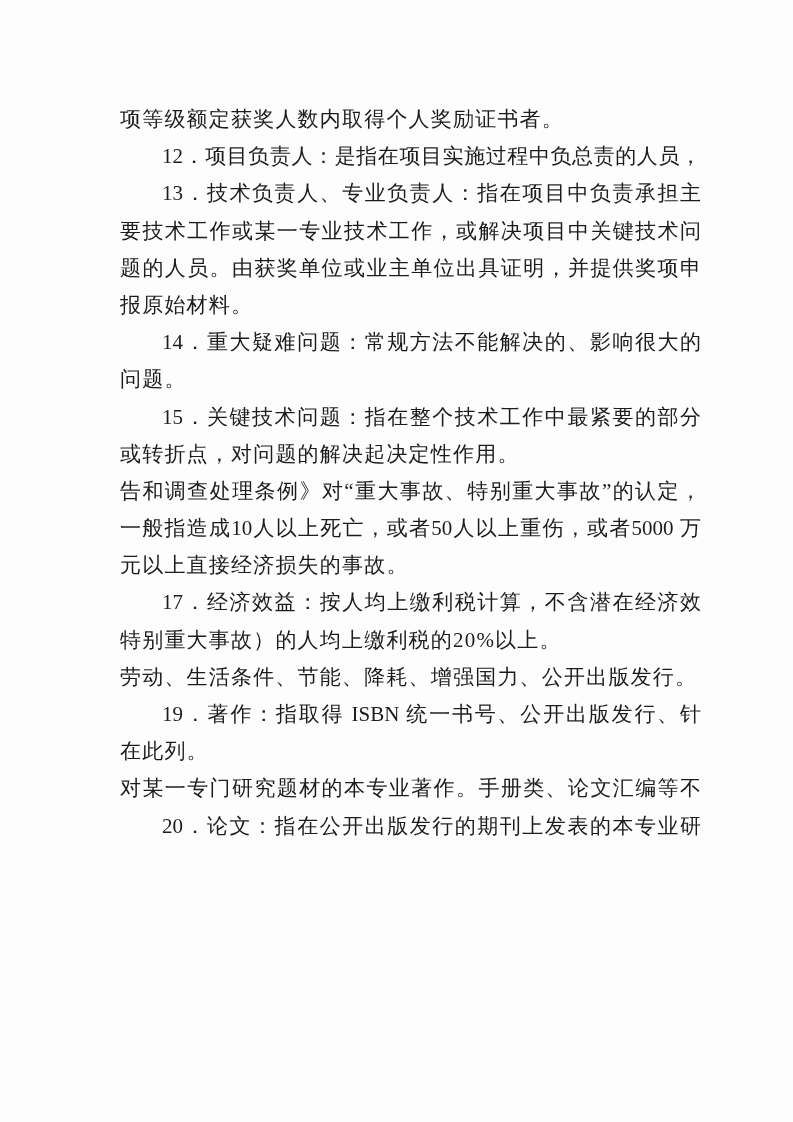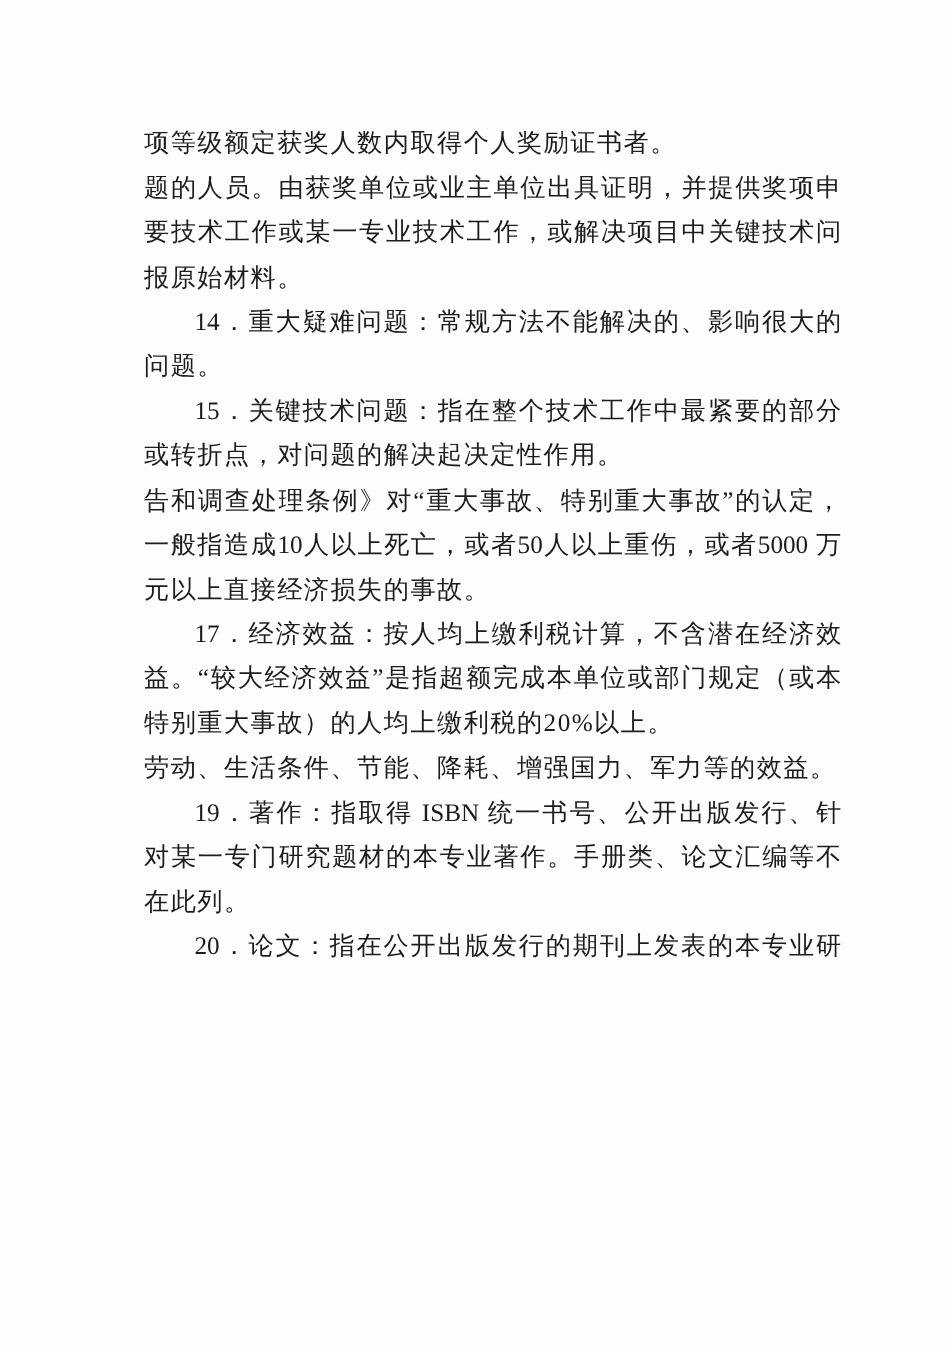--- a/index.html
+++ b/index.html
@@ -48,32 +48,33 @@
   .line.indent {
     text-indent: 42px;
   }
 </style>
 </head>
 <body>
 
 <div class="page" style="background: rgb(253, 253, 253);">
   <div class="text-block" style="color: rgb(28, 28, 28);">
       <div class="line">项等级额定获奖人数内取得个人奖励证书者。</div>
+      <div class="line indent justify">12．项目负责人：是指在项目实施过程中负总责的人员，</div>
+      <div class="line indent justify">13．技术负责人、专业负责人：指在项目中负责承担主</div>
+      <div class="line justify">要技术工作或某一专业技术工作，或解决项目中关键技术问</div>
       <div class="line justify">题的人员。由获奖单位或业主单位出具证明，并提供奖项申</div>
-      <div class="line justify">要技术工作或某一专业技术工作，或解决项目中关键技术问</div>
       <div class="line">报原始材料。</div>
       <div class="line indent justify">14．重大疑难问题：常规方法不能解决的、影响很大的</div>
       <div class="line">问题。</div>
       <div class="line indent justify">15．关键技术问题：指在整个技术工作中最紧要的部分</div>
       <div class="line">或转折点，对问题的解决起决定性作用。</div>
       <div class="line justify">告和调查处理条例》对“重大事故、特别重大事故”的认定，</div>
       <div class="line justify">一般指造成10人以上死亡，或者50人以上重伤，或者5000 万</div>
       <div class="line">元以上直接经济损失的事故。</div>
       <div class="line indent justify">17．经济效益：按人均上缴利税计算，不含潜在经济效</div>
-      <div class="line justify">益。“较大经济效益”是指超额完成本单位或部门规定（或本</div>
       <div class="line">特别重大事故）的人均上缴利税的20%以上。</div>
-      <div class="line">劳动、生活条件、节能、降耗、增强国力、军力等的效益。</div>
+      <div class="line">劳动、生活条件、节能、降耗、增强国力、公开出版发行。</div>
       <div class="line indent justify">19．著作：指取得 ISBN 统一书号、公开出版发行、针</div>
+      <div class="line">在此列。</div>
       <div class="line justify">对某一专门研究题材的本专业著作。手册类、论文汇编等不</div>
-      <div class="line">在此列。</div>
       <div class="line indent justify">20．论文：指在公开出版发行的期刊上发表的本专业研</div>
     </div>
 </div>
 
 </body></html>

